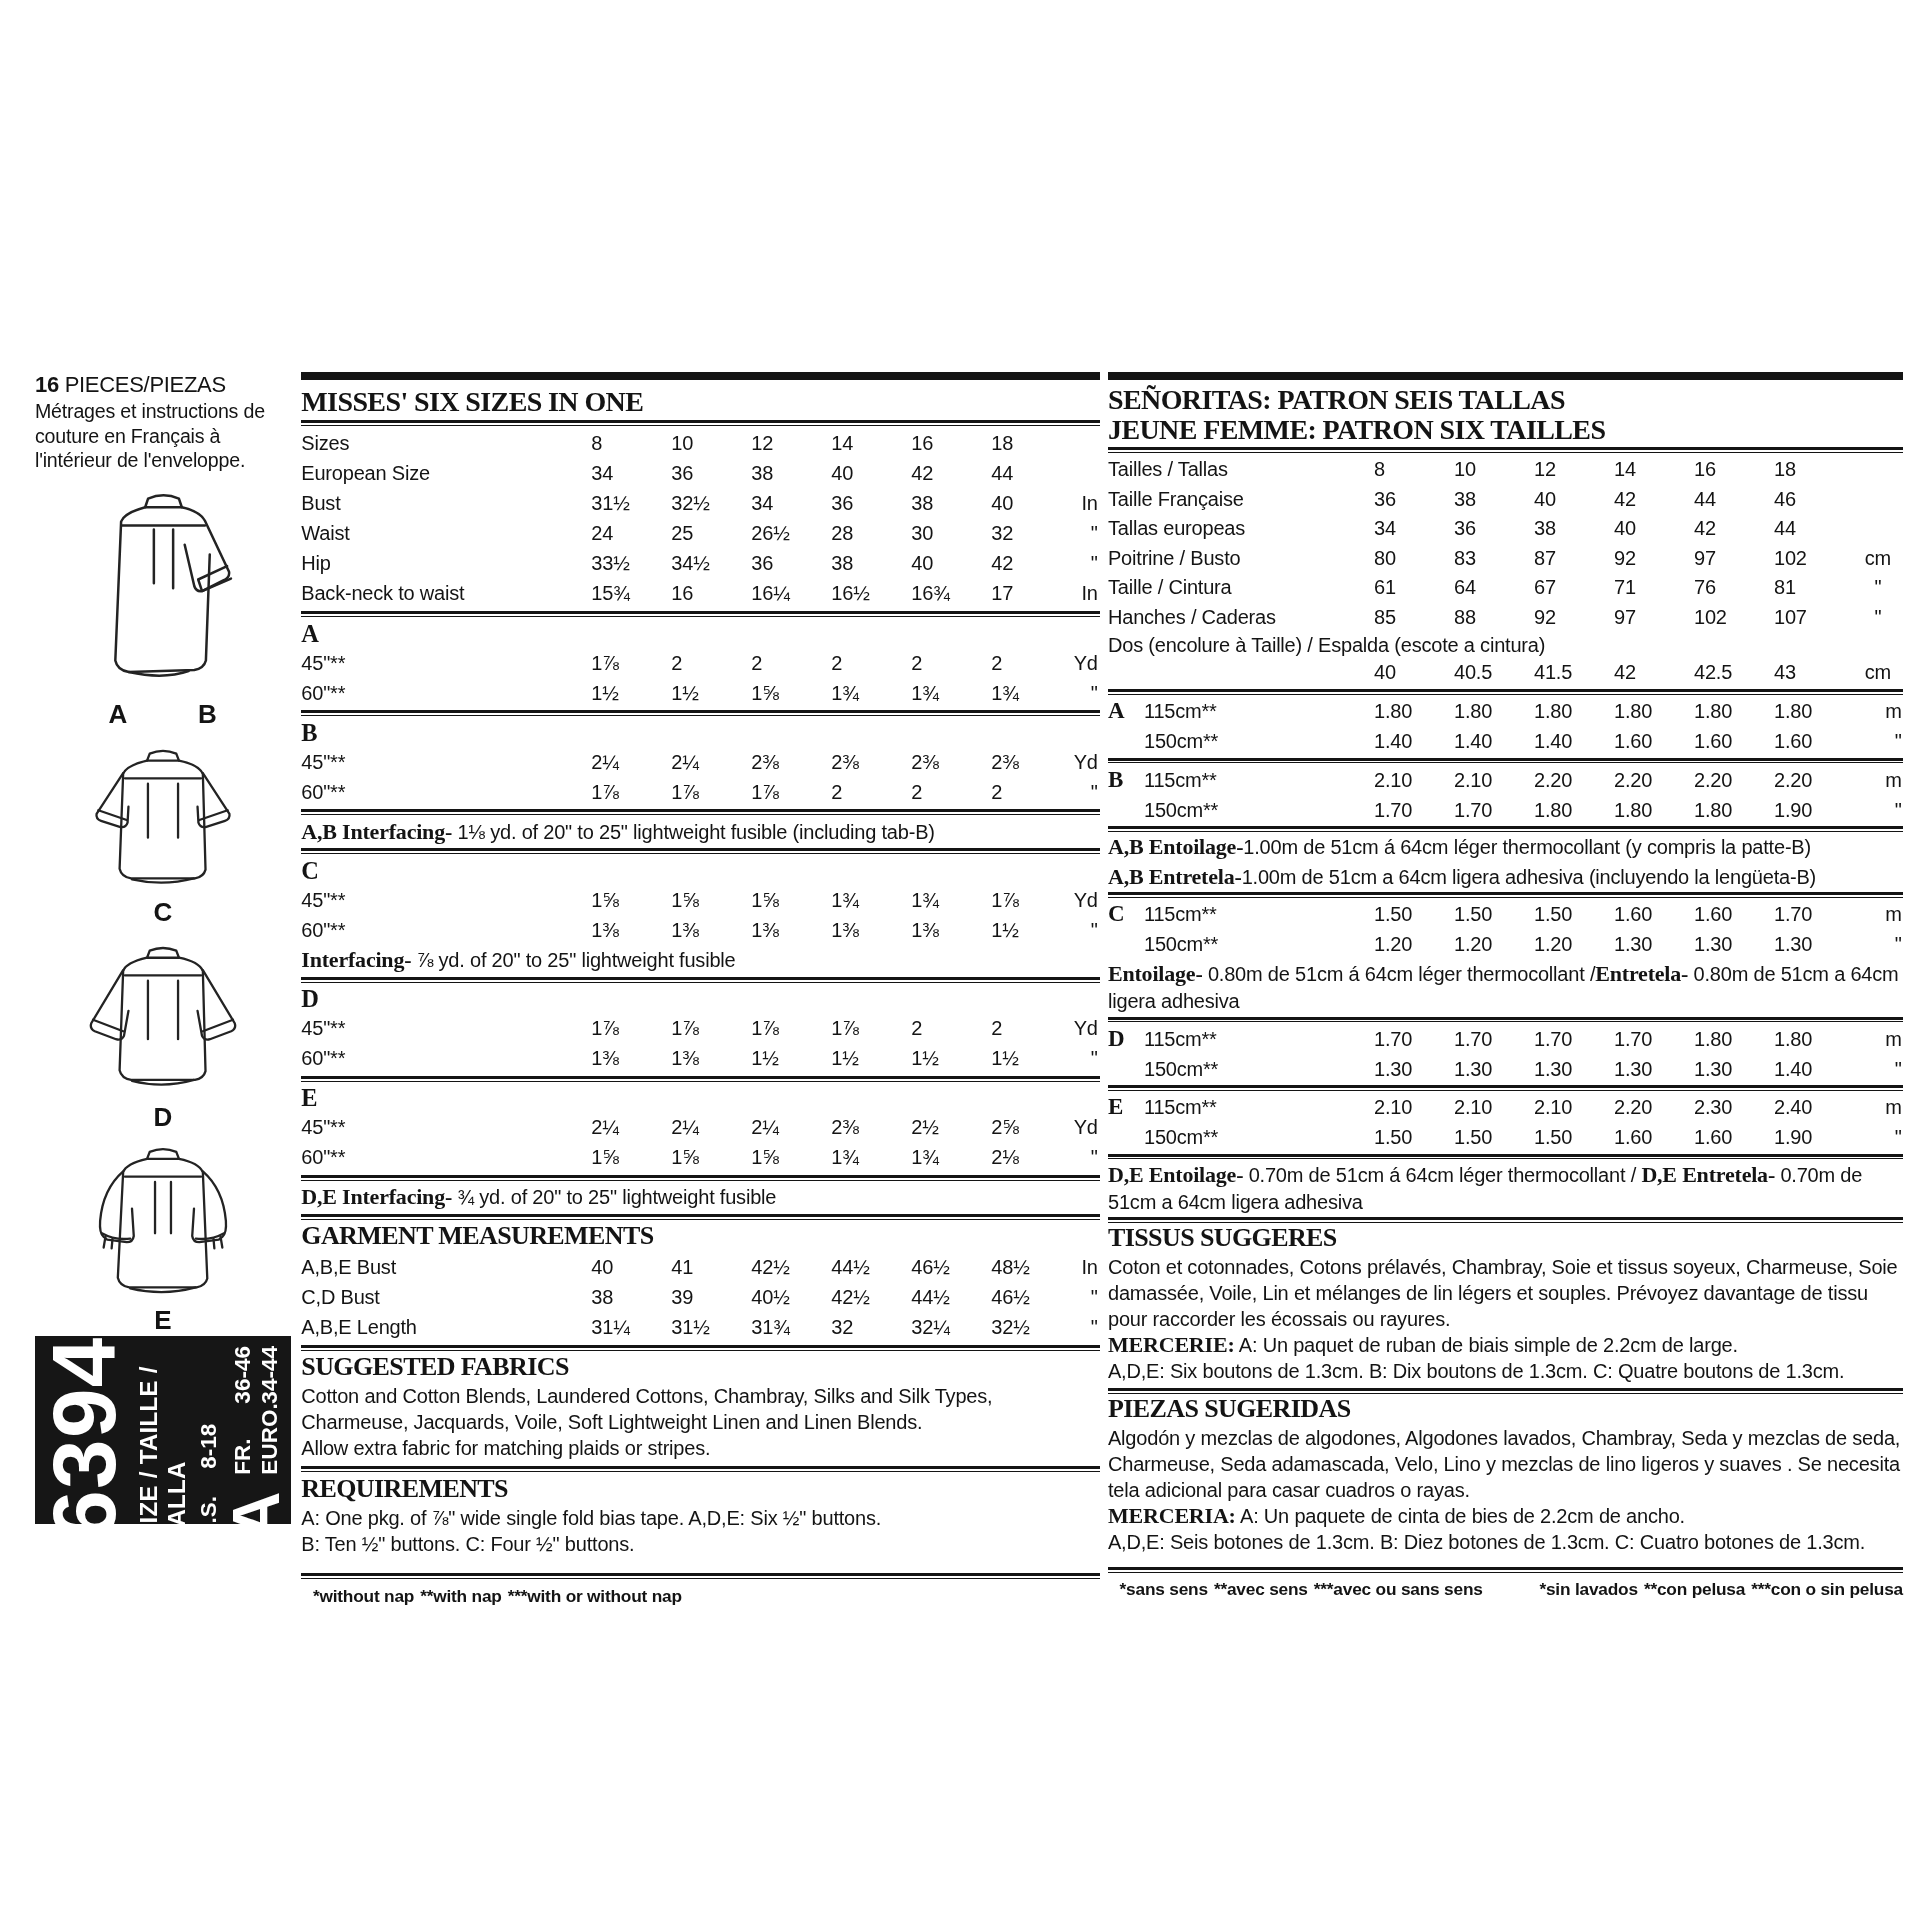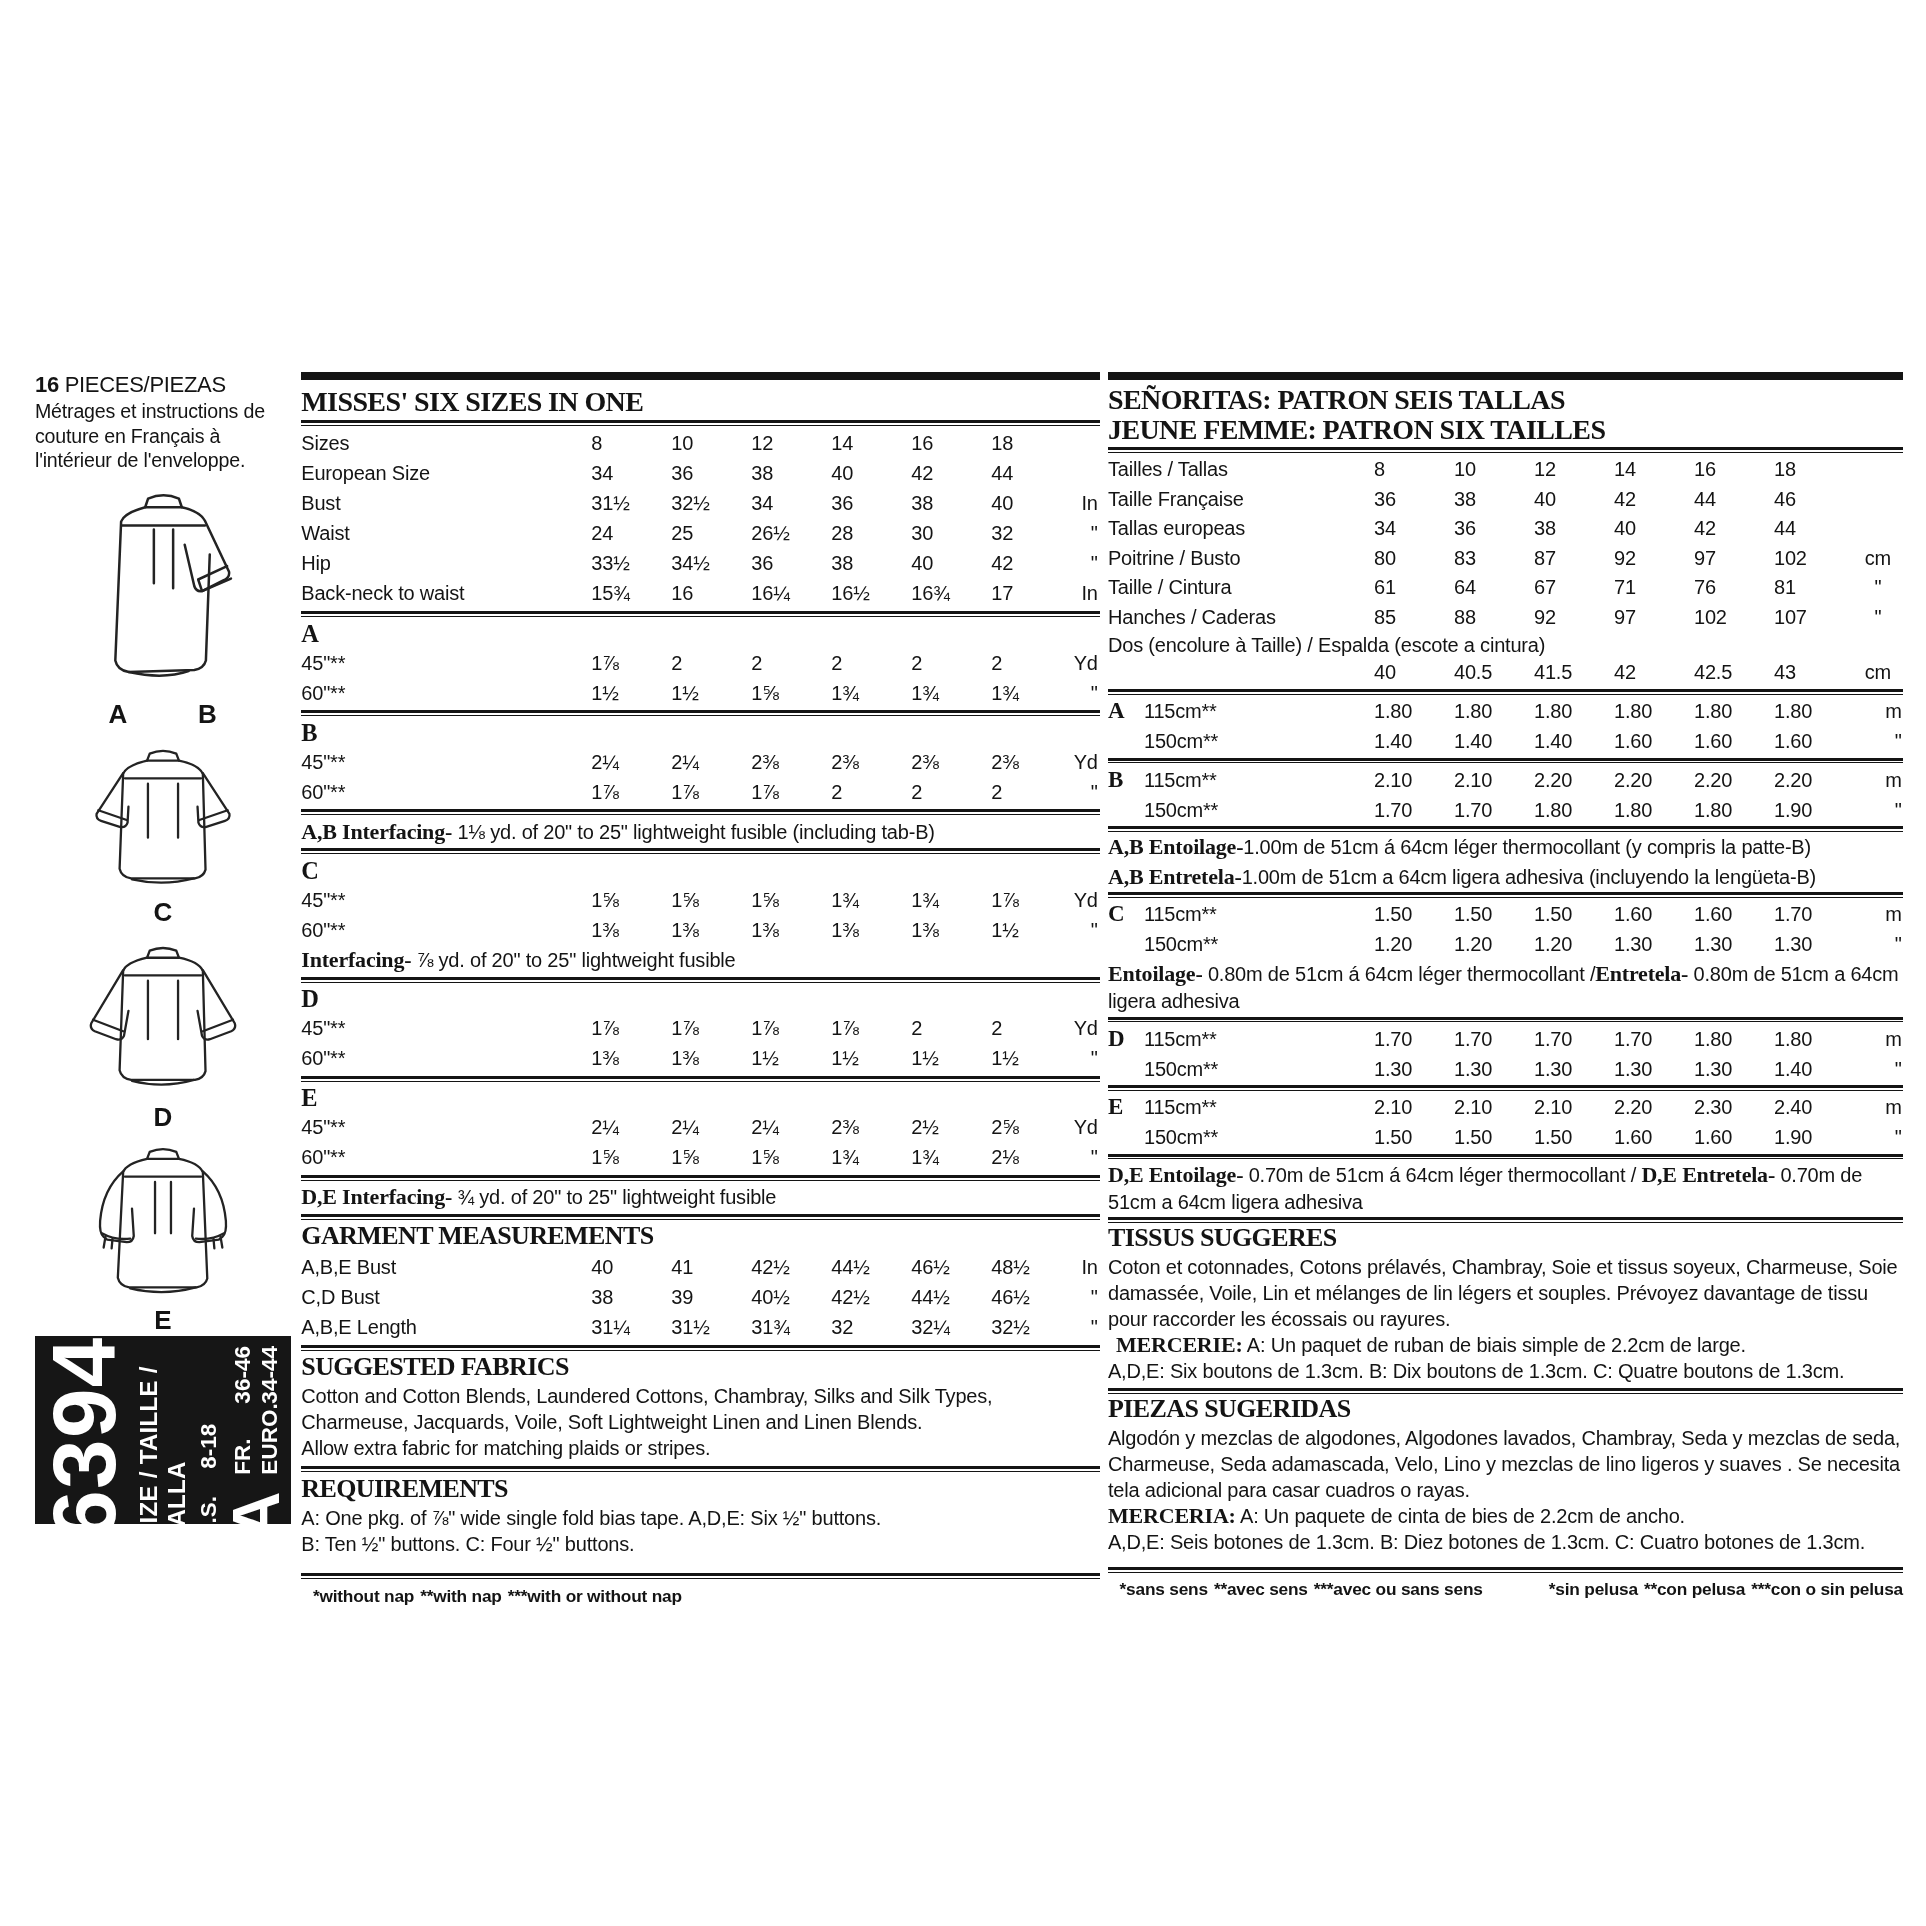--- a/index.html
+++ b/index.html
@@ -642,40 +642,40 @@
         <span class="unit">"</span>
       </div>
       </div>
 
     <div class="rule2 tight"></div>
     <div class="note-line"><span class="serif">D,E Entoilage-</span><span> 0.70m de 51cm á 64cm léger thermocollant / </span><span class="serif">D,E Entretela-</span><span> 0.70m de 51cm a 64cm ligera adhesiva</span></div>
 
     <div class="rule2 tight"></div>
     <div class="sec-head">TISSUS SUGGERES</div>
     <div class="body-txt">Coton et cotonnades, Cotons prélavés, Chambray, Soie et tissus soyeux, Charmeuse, Soie damassée, Voile, Lin et mélanges de lin légers et souples. Prévoyez davantage de tissu pour raccorder les écossais ou rayures.</div>
-    <div class="body-txt"><span class="serif" style="font-size:22px;margin-left:8px;">MERCERIE:</span><span> A: Un paquet de ruban de biais simple de 2.2cm de large.</span></div>
+    <div class="body-txt"><span class="serif" style="font-size:22px;">MERCERIE:</span><span> A: Un paquet de ruban de biais simple de 2.2cm de large.</span></div>
     <div class="body-txt">A,D,E: Six boutons de 1.3cm. B: Dix boutons de 1.3cm. C: Quatre boutons de 1.3cm.</div>
 
     <div class="rule2 tight" style="margin-top:3.9px;"></div>
     <div class="sec-head">PIEZAS SUGERIDAS</div>
     <div class="body-txt">Algodón y mezclas de algodones, Algodones lavados, Chambray, Seda y mezclas de seda, Charmeuse, Seda adamascada, Velo, Lino y mezclas de lino ligeros y suaves . Se necesita tela adicional para casar cuadros o rayas.</div>
     <div class="body-txt"><span class="serif" style="font-size:22px;">MERCERIA:</span><span> A: Un paquete de cinta de bies de 2.2cm de ancho.</span></div>
     <div class="body-txt">A,D,E: Seis botones de 1.3cm. B: Diez botones de 1.3cm. C: Cuatro botones de 1.3cm.</div>
 
     <div class="rule2" style="margin-top:11.6px;"></div>
     <div class="footnote split">
       <span class="grp fnpad">
 
       <span>*sans sens</span>
           <span>**avec sens</span>
           <span>***avec ou sans sens</span>
         </span>
       <span class="grp">
 
-      <span>*sin pelusa</span>
+      <span>*sin lavados</span>
           <span>**con pelusa</span>
           <span>***con o sin pelusa</span>
         </span>
     </div>
   </div>
 
 </div>
 
 
 </body></html>

